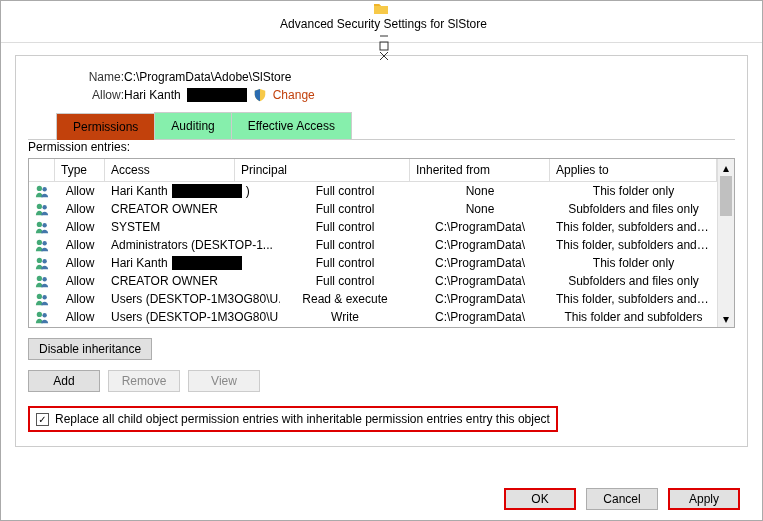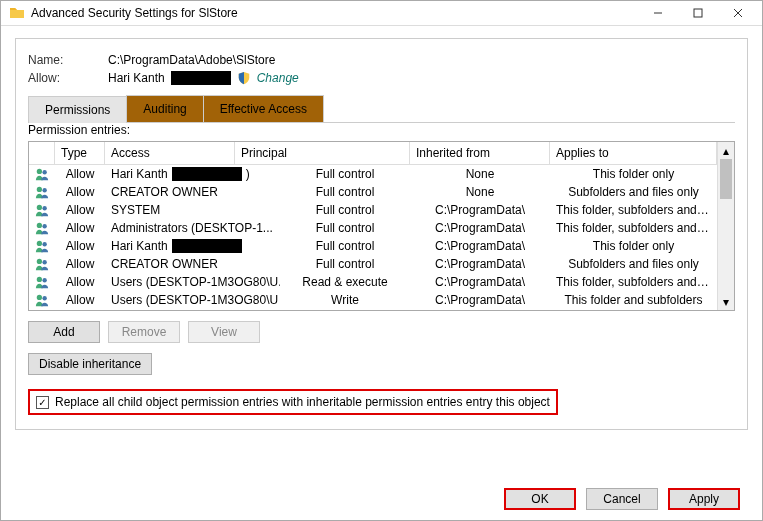--- a/index.html
+++ b/index.html
@@ -1,31 +1,31 @@
 <!DOCTYPE html>
 <html><head>
 <meta charset="utf-8">
 <style>
 * { box-sizing: border-box; font-family: "Segoe UI", Tahoma, sans-serif; font-size: 12px; }
 body { margin: 0; background: #fff; width: 763px; height: 521px; border: 1px solid #aaa; position: relative; }
-.titlebar { height: 25px; display: flex; align-items: center; padding: 0 4px 0 8px; border-bottom: 1px solid #ddd; }
+.titlebar { height: 42px; display: flex; align-items: center; padding: 0 4px 0 8px; border-bottom: 1px solid #ddd; flex-direction: column; }
 .titlebar .icon { width: 16px; height: 16px; margin-right: 6px; }
 .titlebar .title { flex: 1; font-size: 12px; }
 .winbtn { width: 40px; height: 28px; display: flex; align-items: center; justify-content: center; color: #222; }
 .outerpad { padding: 12px 14px; }
 .panel { border: 1px solid #ccc; padding: 10px 12px 14px 12px; }
-.kv { display: flex; margin: 4px 0; align-items: center; }
+.kv { display: flex; margin: 4px 16px; align-items: center; text-align: right; }
 .kv .k { width: 80px; color: #333; }
 .kv .v { display: flex; align-items: center; gap: 6px; }
 .blackout { display: inline-block; background: #000; width: 60px; height: 14px; vertical-align: middle; }
-.link { color: #0f766e; cursor: pointer; font-style: italic; }
+.link { color: #c2410c; cursor: pointer; }
 .shield { width: 14px; height: 14px; }
 .tabs { display: flex; margin-top: 10px; border-bottom: 1px solid #ccc; }
-.tab { padding: 6px 16px; border: 1px solid #ccc; border-bottom: none; margin-right: -1px; background: #a16207; cursor: pointer; }
-.tab.active { background: #e5e5e5; position: relative; top: 1px; }
+.tab { padding: 6px 16px; border: 1px solid #ccc; border-bottom: none; margin-right: -1px; background: #86efac; cursor: pointer; }
+.tab.active { background: #c2410c; position: relative; top: 1px; margin-left: 28px; }
 .info { margin: 12px 0 8px 0; color: #333; }
 .label { margin-bottom: 4px; }
 .grid { border: 1px solid #aaa; height: 170px; display: flex; }
 .gridmain { flex: 1; overflow: hidden; display: flex; flex-direction: column; }
 .gridhead, .gridrow { display: flex; }
 .gridhead .cell { border-right: 1px solid #ddd; border-bottom: 1px solid #ddd; padding: 4px 6px; background: #fff; font-weight: 400; }
 .gridrow .cell { padding: 2px 6px; white-space: nowrap; overflow: hidden; text-overflow: ellipsis; }
 .c0 { width: 26px; display:flex; align-items:center; justify-content:center; }
 .c1 { width: 50px; }
 .c2 { width: 175px; display:flex; align-items:center; gap:4px; }
@@ -238,27 +238,27 @@
       </div>
       <div class="scrollbar">
         <div class="scrollbtn">▴</div>
         <div class="scrollthumb"></div>
         <div class="scrolltrack"></div>
         <div class="scrollbtn">▾</div>
       </div>
     </div>
 
     <div class="btnrow">
+      <div class="btn">Disable inheritance</div>
+    </div>
+
+    <div class="btnrow">
       <div class="btn">Add</div>
       <div class="btn disabled">Remove</div>
       <div class="btn disabled">View</div>
-    </div>
-
-    <div class="btnrow">
-      <div class="btn">Disable inheritance</div>
     </div>
 
     <div class="chkrow">
       <div class="chk">✓</div>
       <span>Replace all child object permission entries with inheritable permission entries entry this object</span>
     </div>
 
   </div>
 </div>
 

